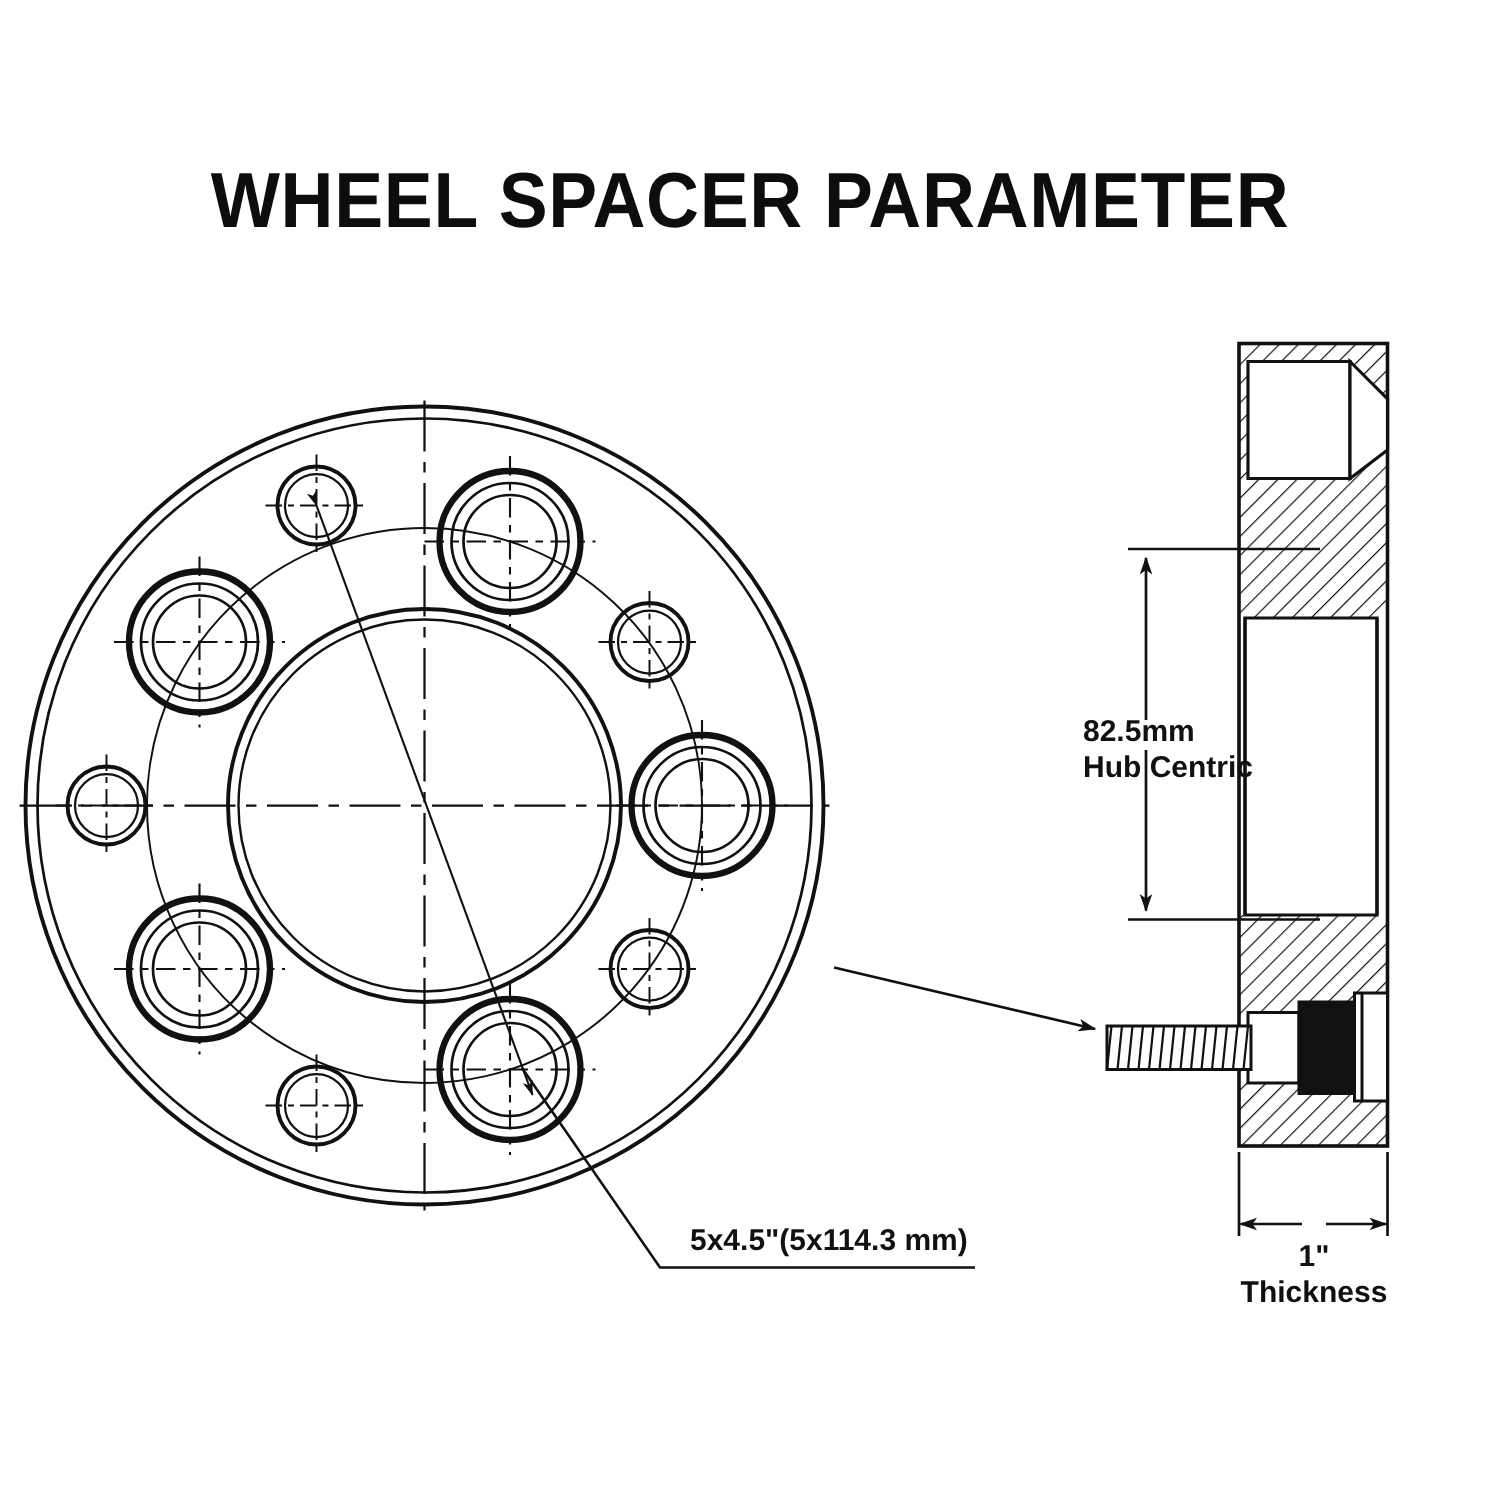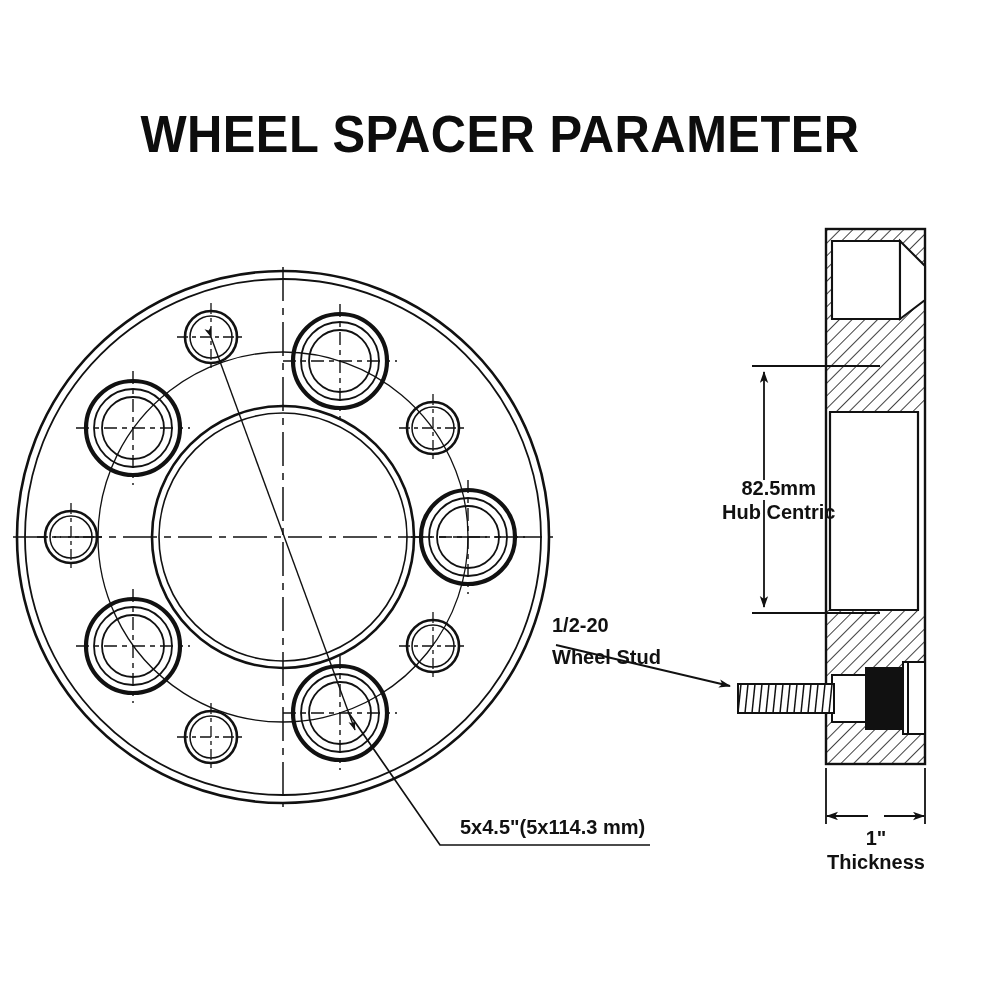--- a/index.html
+++ b/index.html
@@ -270,26 +270,22 @@
         </g>
       </g>
 
     </g>
   </svg>
 
   <div class="lbl" style="left:460px;top:816px;font-size:20px;">
     <div>5x4.5"(5x114.3 mm)</div>
   </div>
 
-  <div class="lbl" style="left:552px;top:614px;font-size:20px;">
-    <div>1/2-20</div>
-    <div style="margin-top:8px;">Wheel Stud</div>
-  </div>
-
-  <div class="lbl" style="left:722px;top:477px;font-size:20px;text-align:center;">
+
+  <div class="lbl" style="left:722px;top:477px;font-size:20px;">
     <div>82.5mm</div>
     <div>Hub Centric</div>
   </div>
 
   <div class="lbl" style="left:826px;top:827px;width:100px;font-size:20px;text-align:center;">
     <div>1"</div>
     <div>Thickness</div>
   </div>
 
 </div>

